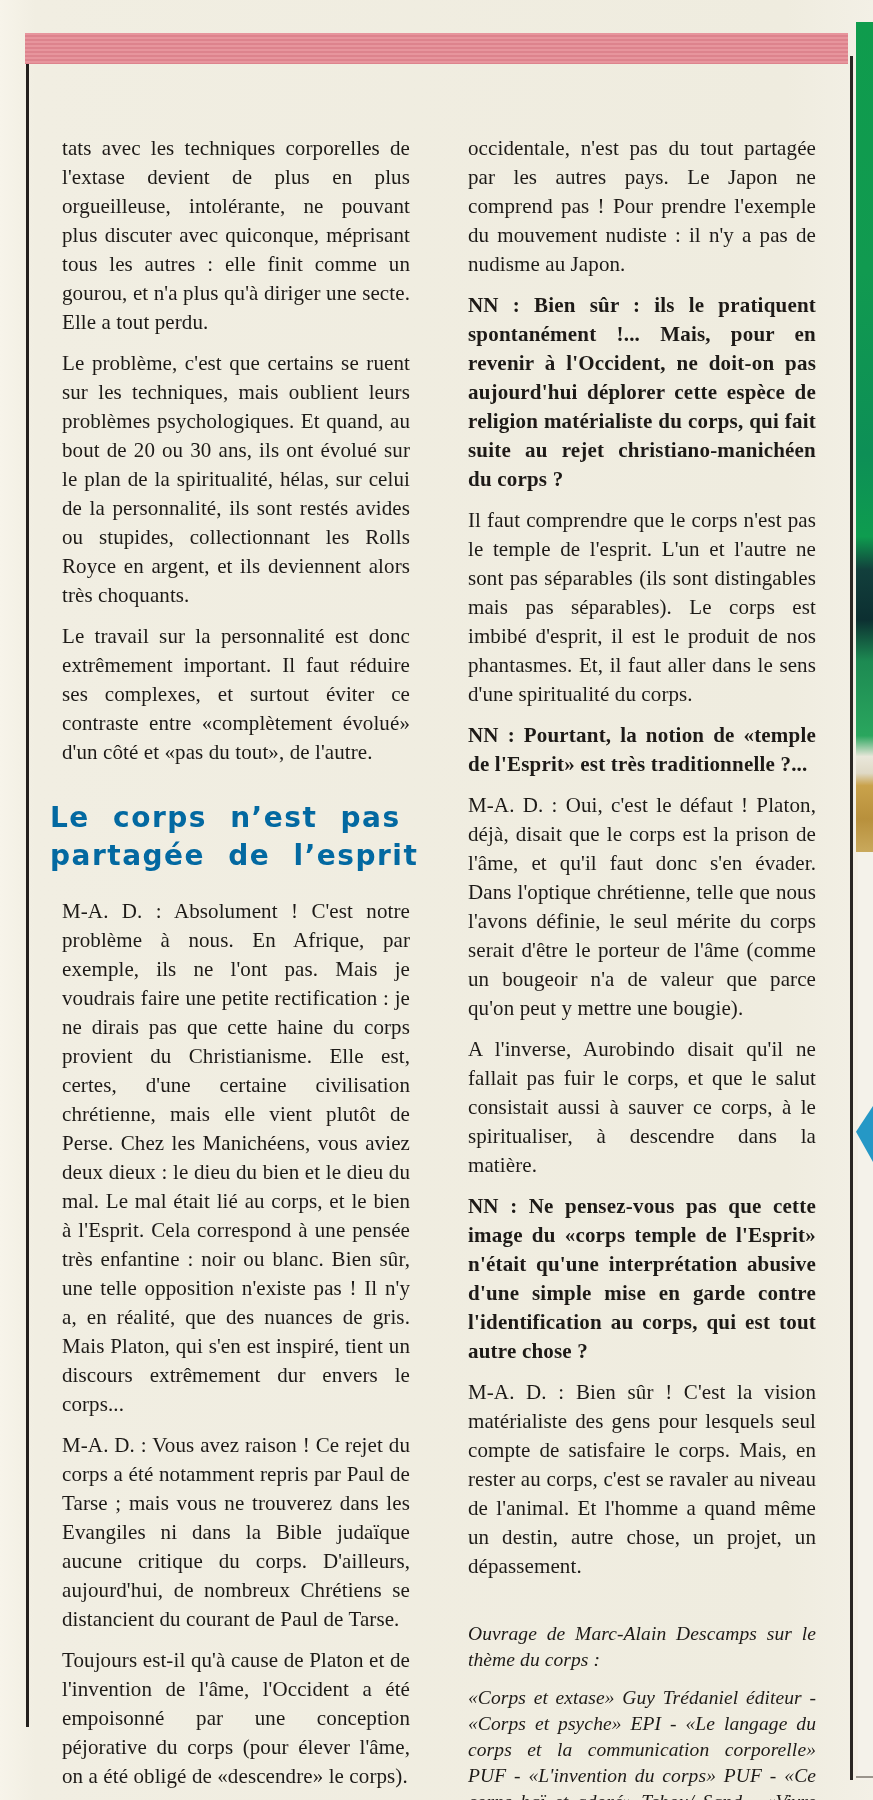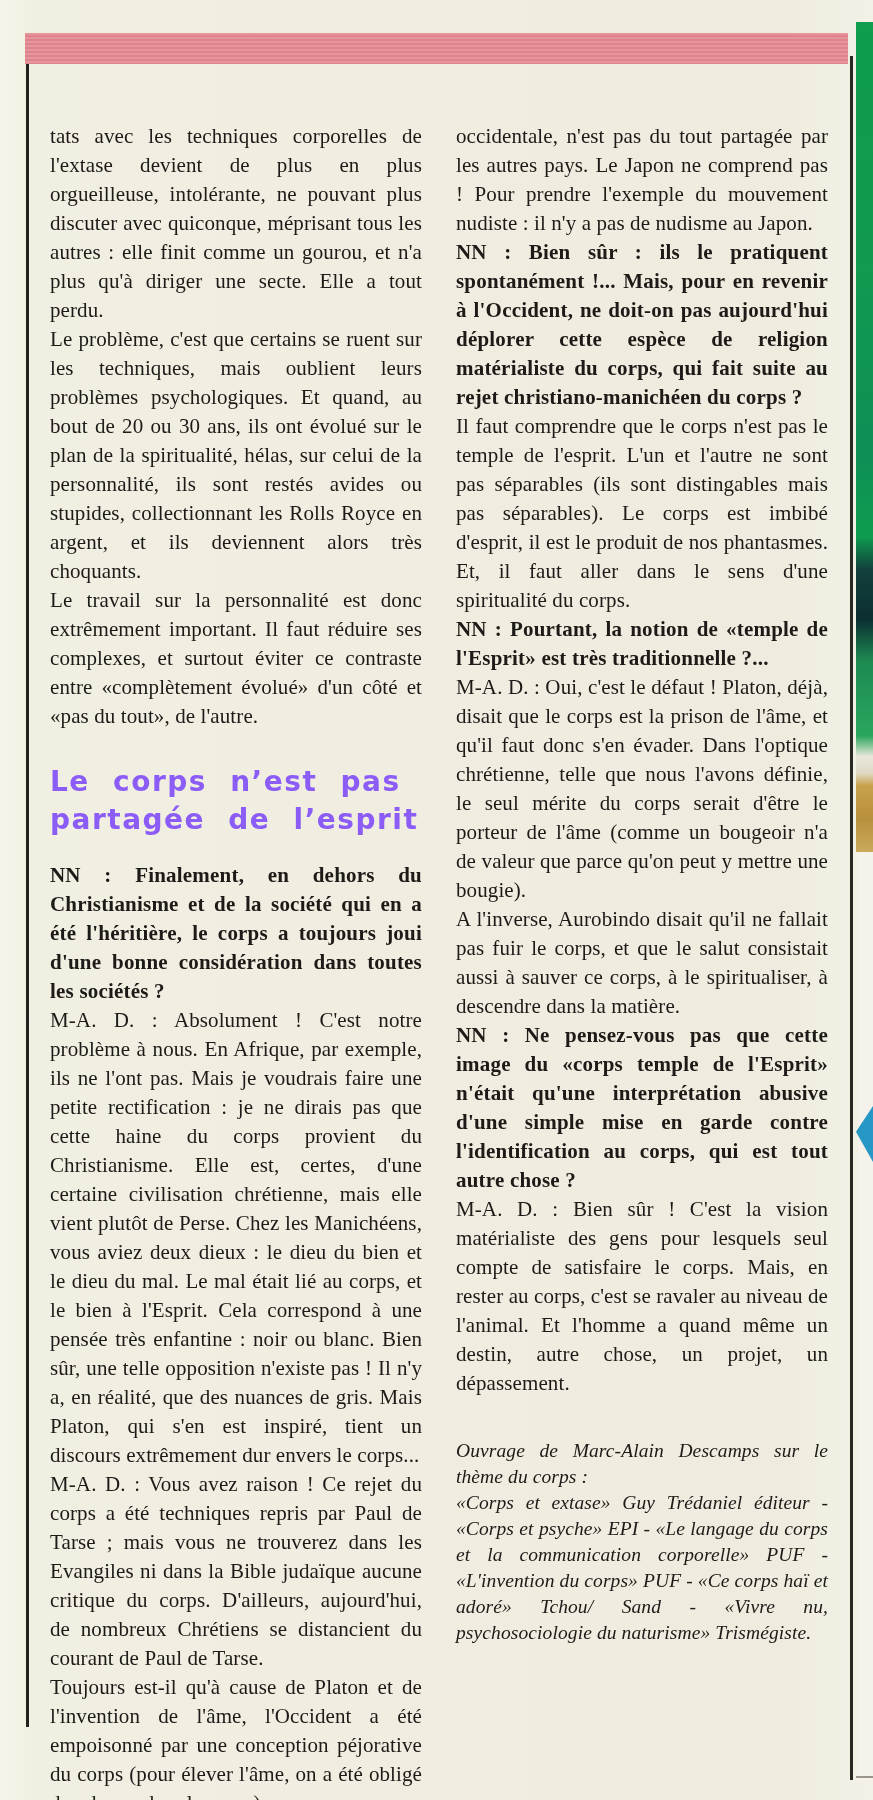--- a/index.html
+++ b/index.html
@@ -43,38 +43,38 @@
   .bottom-frame-line {
     position: absolute; left: 856px; top: 1776px; width: 17px; height: 2px;
     background: #9a958d;
   }
   .content {
     position: absolute; left: 50px; top: 122px; width: 778px;
     display: flex; gap: 34px;
   }
   .col { width: 372px; }
   .col p {
-    margin: 0;
+    margin: 12px;
     font-size: 21px;
     line-height: 29px;
     text-align: justify;
     letter-spacing: 0.1px;
   }
   .col p.bold {
     font-weight: bold;
     letter-spacing: 0.2px;
   }
   .headline {
     font-family: "DejaVu Sans", sans-serif;
     font-weight: bold;
     font-size: 28px;
     line-height: 38px;
     letter-spacing: 1.5px;
     word-spacing: 12px;
-    color: #8b5cf6;
+    color: #0369a1;
     margin: 32px 0 22px 0;
   }
   .byline {
     margin-top: 32px !important;
     text-align: center !important;
     font-weight: bold;
     font-size: 22px;
   }
   .biblio { margin-top: 40px; }
   .biblio .bib-title {
@@ -102,23 +102,22 @@
 <div class="content">
 
   <div class="col">
     <p>tats avec les techniques corporelles de l'extase devient de plus en plus orgueilleuse, intolérante, ne pouvant plus discuter avec quiconque, méprisant tous les autres : elle finit comme un gourou, et n'a plus qu'à diriger une secte. Elle a tout perdu.</p>
     <p>Le problème, c'est que certains se ruent sur les techniques, mais oublient leurs problèmes psychologiques. Et quand, au bout de 20 ou 30 ans, ils ont évolué sur le plan de la spiritualité, hélas, sur celui de la personnalité, ils sont restés avides ou stupides, collectionnant les Rolls Royce en argent, et ils deviennent alors très choquants.</p>
     <p>Le travail sur la personnalité est donc extrêmement important. Il faut réduire ses complexes, et surtout éviter ce contraste entre «complètement évolué» d'un côté et «pas du tout», de l'autre.</p>
     <h2 class="headline">
       <span style="display:block;">Le corps n’est pas</span>
       <span style="display:block;">partagée de l’esprit</span>
     </h2>
-    <p class="bold">NN : Finalement, en dehors du Christianisme et de la société qui en a été l'héritière, le corps a toujours joui d'une bonne considération dans toutes les sociétés ?</p>
     <p>M-A. D. : Absolument ! C'est notre problème à nous. En Afrique, par exemple, ils ne l'ont pas. Mais je voudrais faire une petite rectification : je ne dirais pas que cette haine du corps provient du Christianisme. Elle est, certes, d'une certaine civilisation chrétienne, mais elle vient plutôt de Perse. Chez les Manichéens, vous aviez deux dieux : le dieu du bien et le dieu du mal. Le mal était lié au corps, et le bien à l'Esprit. Cela correspond à une pensée très enfantine : noir ou blanc. Bien sûr, une telle opposition n'existe pas ! Il n'y a, en réalité, que des nuances de gris. Mais Platon, qui s'en est inspiré, tient un discours extrêmement dur envers le corps...</p>
-    <p>M-A. D. : Vous avez raison ! Ce rejet du corps a été techniques repris par Paul de Tarse ; mais vous ne trouverez dans les Evangiles ni dans la Bible judaïque aucune critique du corps. D'ailleurs, aujourd'hui, de nombreux Chrétiens se distancient du courant de Paul de Tarse.</p>
+    <p>M-A. D. : Vous avez raison ! Ce rejet du corps a été notamment repris par Paul de Tarse ; mais vous ne trouverez dans les Evangiles ni dans la Bible judaïque aucune critique du corps. D'ailleurs, aujourd'hui, de nombreux Chrétiens se distancient du courant de Paul de Tarse.</p>
     <p>Toujours est-il qu'à cause de Platon et de l'invention de l'âme, l'Occident a été empoisonné par une conception péjorative du corps (pour élever l'âme, on a été obligé de «descendre» le corps).</p>
 
   </div>
 
   <div class="col">
     <p>occidentale, n'est pas du tout partagée par les autres pays. Le Japon ne comprend pas ! Pour prendre l'exemple du mouvement nudiste : il n'y a pas de nudisme au Japon.</p>
     <p class="bold">NN : Bien sûr : ils le pratiquent spontanément !... Mais, pour en revenir à l'Occident, ne doit-on pas aujourd'hui déplorer cette espèce de religion matérialiste du corps, qui fait suite au rejet christiano-manichéen du corps ?</p>
     <p>Il faut comprendre que le corps n'est pas le temple de l'esprit. L'un et l'autre ne sont pas séparables (ils sont distingables mais pas séparables). Le corps est imbibé d'esprit, il est le produit de nos phantasmes. Et, il faut aller dans le sens d'une spiritualité du corps.</p>
     <p class="bold">NN : Pourtant, la notion de «temple de l'Esprit» est très traditionnelle ?...</p>
     <p>M-A. D. : Oui, c'est le défaut ! Platon, déjà, disait que le corps est la prison de l'âme, et qu'il faut donc s'en évader. Dans l'optique chrétienne, telle que nous l'avons définie, le seul mérite du corps serait d'être le porteur de l'âme (comme un bougeoir n'a de valeur que parce qu'on peut y mettre une bougie).</p>

